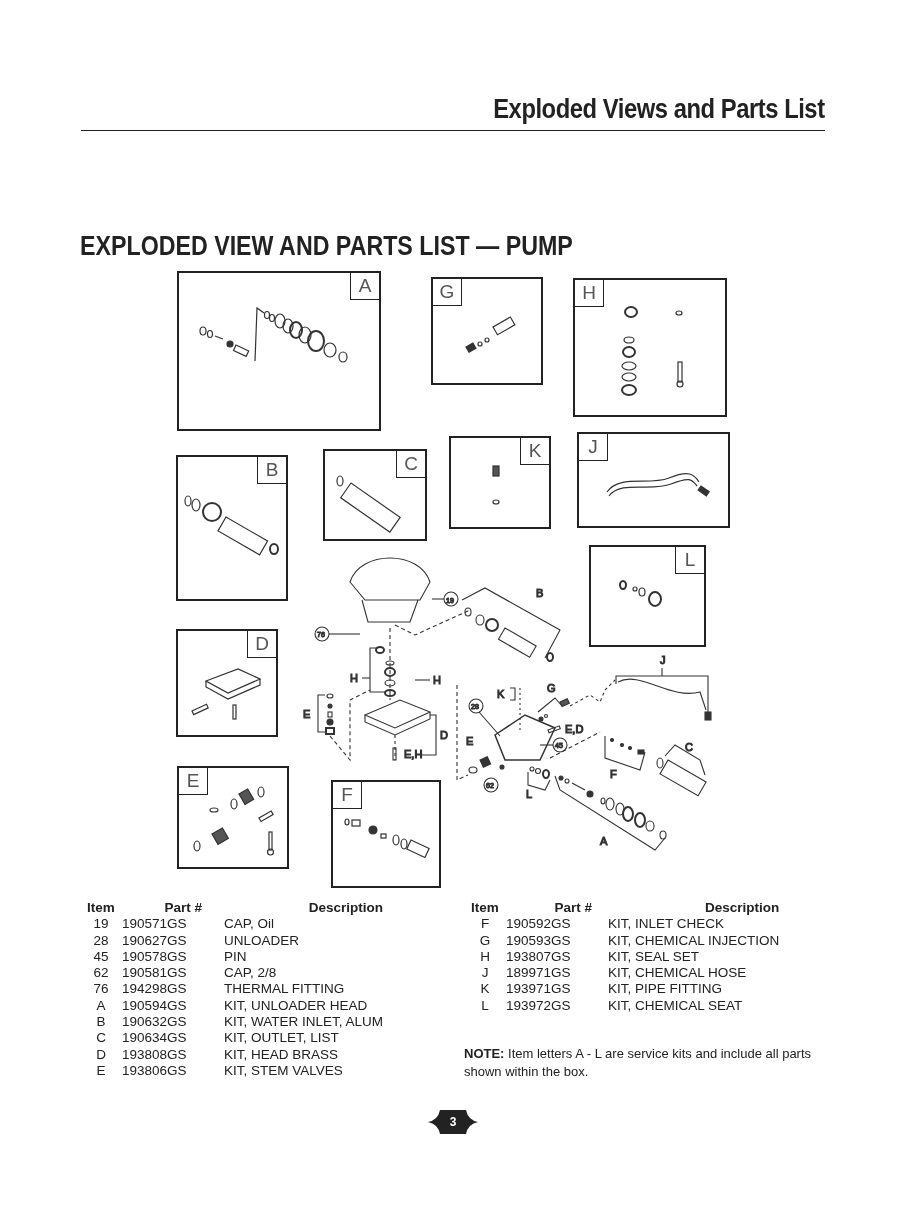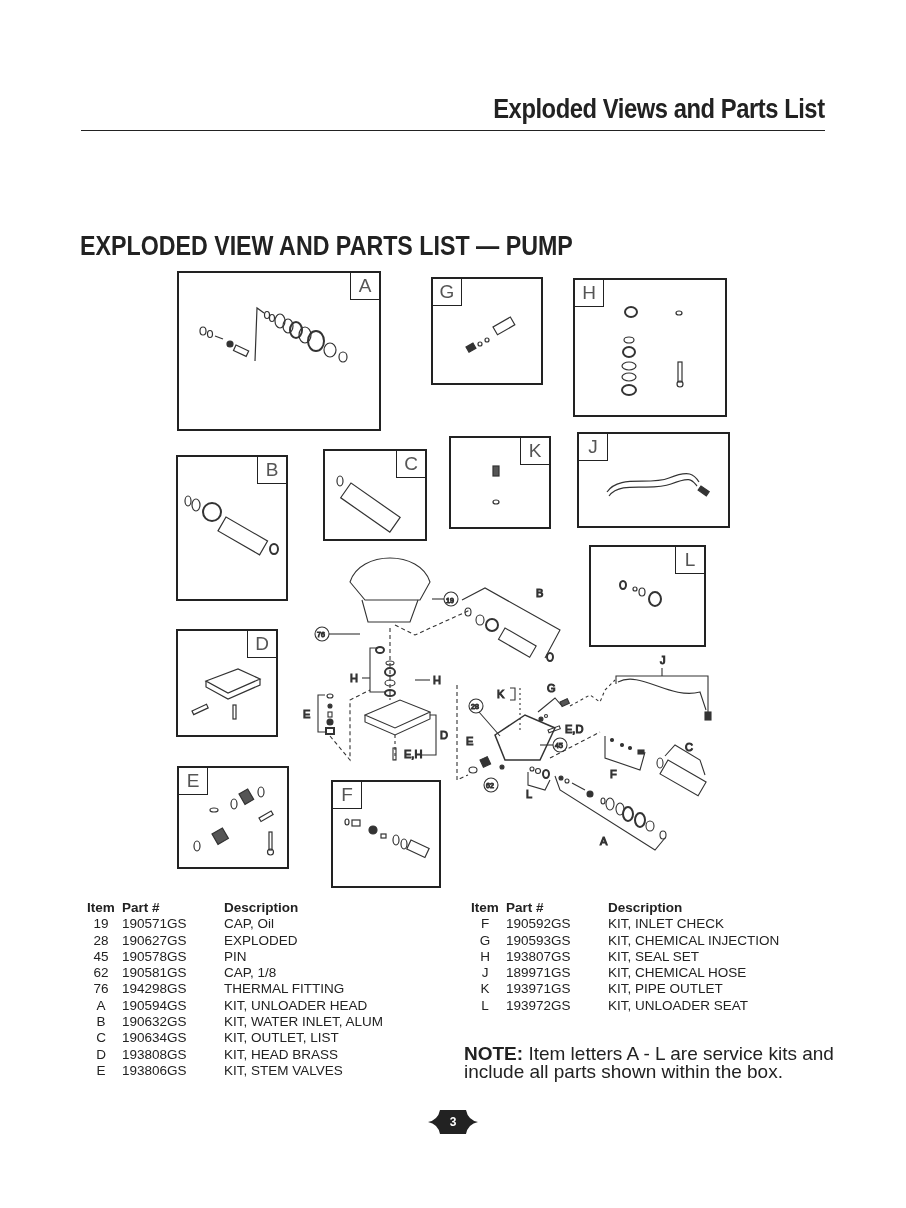--- a/index.html
+++ b/index.html
@@ -10,22 +10,22 @@
   .box { position:absolute; border:2px solid #222; box-sizing:border-box; background:#fff; }
   .box .tag { position:absolute; width:30px; height:28px; border:1.5px solid #222; box-sizing:border-box; font-size:19px; color:#555; display:flex; align-items:center; justify-content:center; background:#fff; }
   .tag.tr { top:-1px; right:-1px; }
   .tag.tl { top:-1px; left:-1px; }
   svg.diag { position:absolute; left:0; top:0; }
   .tbl { position:absolute; font-size:13.5px; line-height:16.3px; }
   .tbl .row { display:flex; white-space:nowrap; }
   .tbl .c1 { width:34px; text-align:center; }
   .tbl .c2 { width:102px; padding-left:4px; }
   .tbl .c3 { }
-  .tbl .head { font-weight:bold; }
-  .note { position:absolute; left:464px; top:1045px; width:380px; font-size:19px; line-height:18px; }
+  .tbl .head { font-weight:bold;justify-content:space-between; }
+  .note { position:absolute; left:464px; top:1045px; width:380px; font-size:13px; line-height:18px; }
   .note b { font-weight:bold; }
   .pagenum { position:absolute; left:428px; top:1110px; width:50px; height:24px; }
   .pagenum span { position:absolute; left:0; top:0; width:50px; height:24px; line-height:24px; text-align:center; color:#fff; font-weight:bold; font-size:12px; }
   .lbl { font-family:"Liberation Sans", sans-serif; font-size:11px; fill:#444; }
 </style>
 </head>
 <body>
 
 <div class="hdr-title">Exploded Views and Parts List</div>
 <div class="hdr-rule"></div>
@@ -316,31 +316,31 @@
     <span class="c3">Description</span>
   </div>
   <div class="row">
       <span class="c1">19</span>
       <span class="c2">190571GS</span>
       <span class="c3">CAP, Oil</span>
     </div>
   <div class="row">
       <span class="c1">28</span>
       <span class="c2">190627GS</span>
-      <span class="c3">EXPLODED</span>
+      <span class="c3">UNLOADER</span>
     </div>
   <div class="row">
       <span class="c1">45</span>
       <span class="c2">190578GS</span>
       <span class="c3">PIN</span>
     </div>
   <div class="row">
       <span class="c1">62</span>
       <span class="c2">190581GS</span>
-      <span class="c3">CAP, 1/8</span>
+      <span class="c3">CAP, 2/8</span>
     </div>
   <div class="row">
       <span class="c1">76</span>
       <span class="c2">194298GS</span>
       <span class="c3">THERMAL FITTING</span>
     </div>
   <div class="row">
       <span class="c1">A</span>
       <span class="c2">190594GS</span>
       <span class="c3">KIT, UNLOADER HEAD</span>
@@ -389,26 +389,26 @@
       <span class="c3">KIT, SEAL SET</span>
     </div>
   <div class="row">
       <span class="c1">J</span>
       <span class="c2">189971GS</span>
       <span class="c3">KIT, CHEMICAL HOSE</span>
     </div>
   <div class="row">
       <span class="c1">K</span>
       <span class="c2">193971GS</span>
-      <span class="c3">KIT, PIPE OUTLET</span>
+      <span class="c3">KIT, PIPE FITTING</span>
     </div>
   <div class="row">
       <span class="c1">L</span>
       <span class="c2">193972GS</span>
-      <span class="c3">KIT, UNLOADER SEAT</span>
+      <span class="c3">KIT, CHEMICAL SEAT</span>
     </div>
 </div>
 
 <div class="note">
   <b>NOTE:</b><span> Item letters A - L are service kits and include all parts shown within the box.</span>
 </div>
 
 <div class="pagenum">
   <svg width="50" height="24">
     <path d="M0 12 Q 10 10, 12 0 L 38 0 Q 40 10, 50 12 Q 40 14, 38 24 L 12 24 Q 10 14, 0 12 Z" fill="#222"></path>

